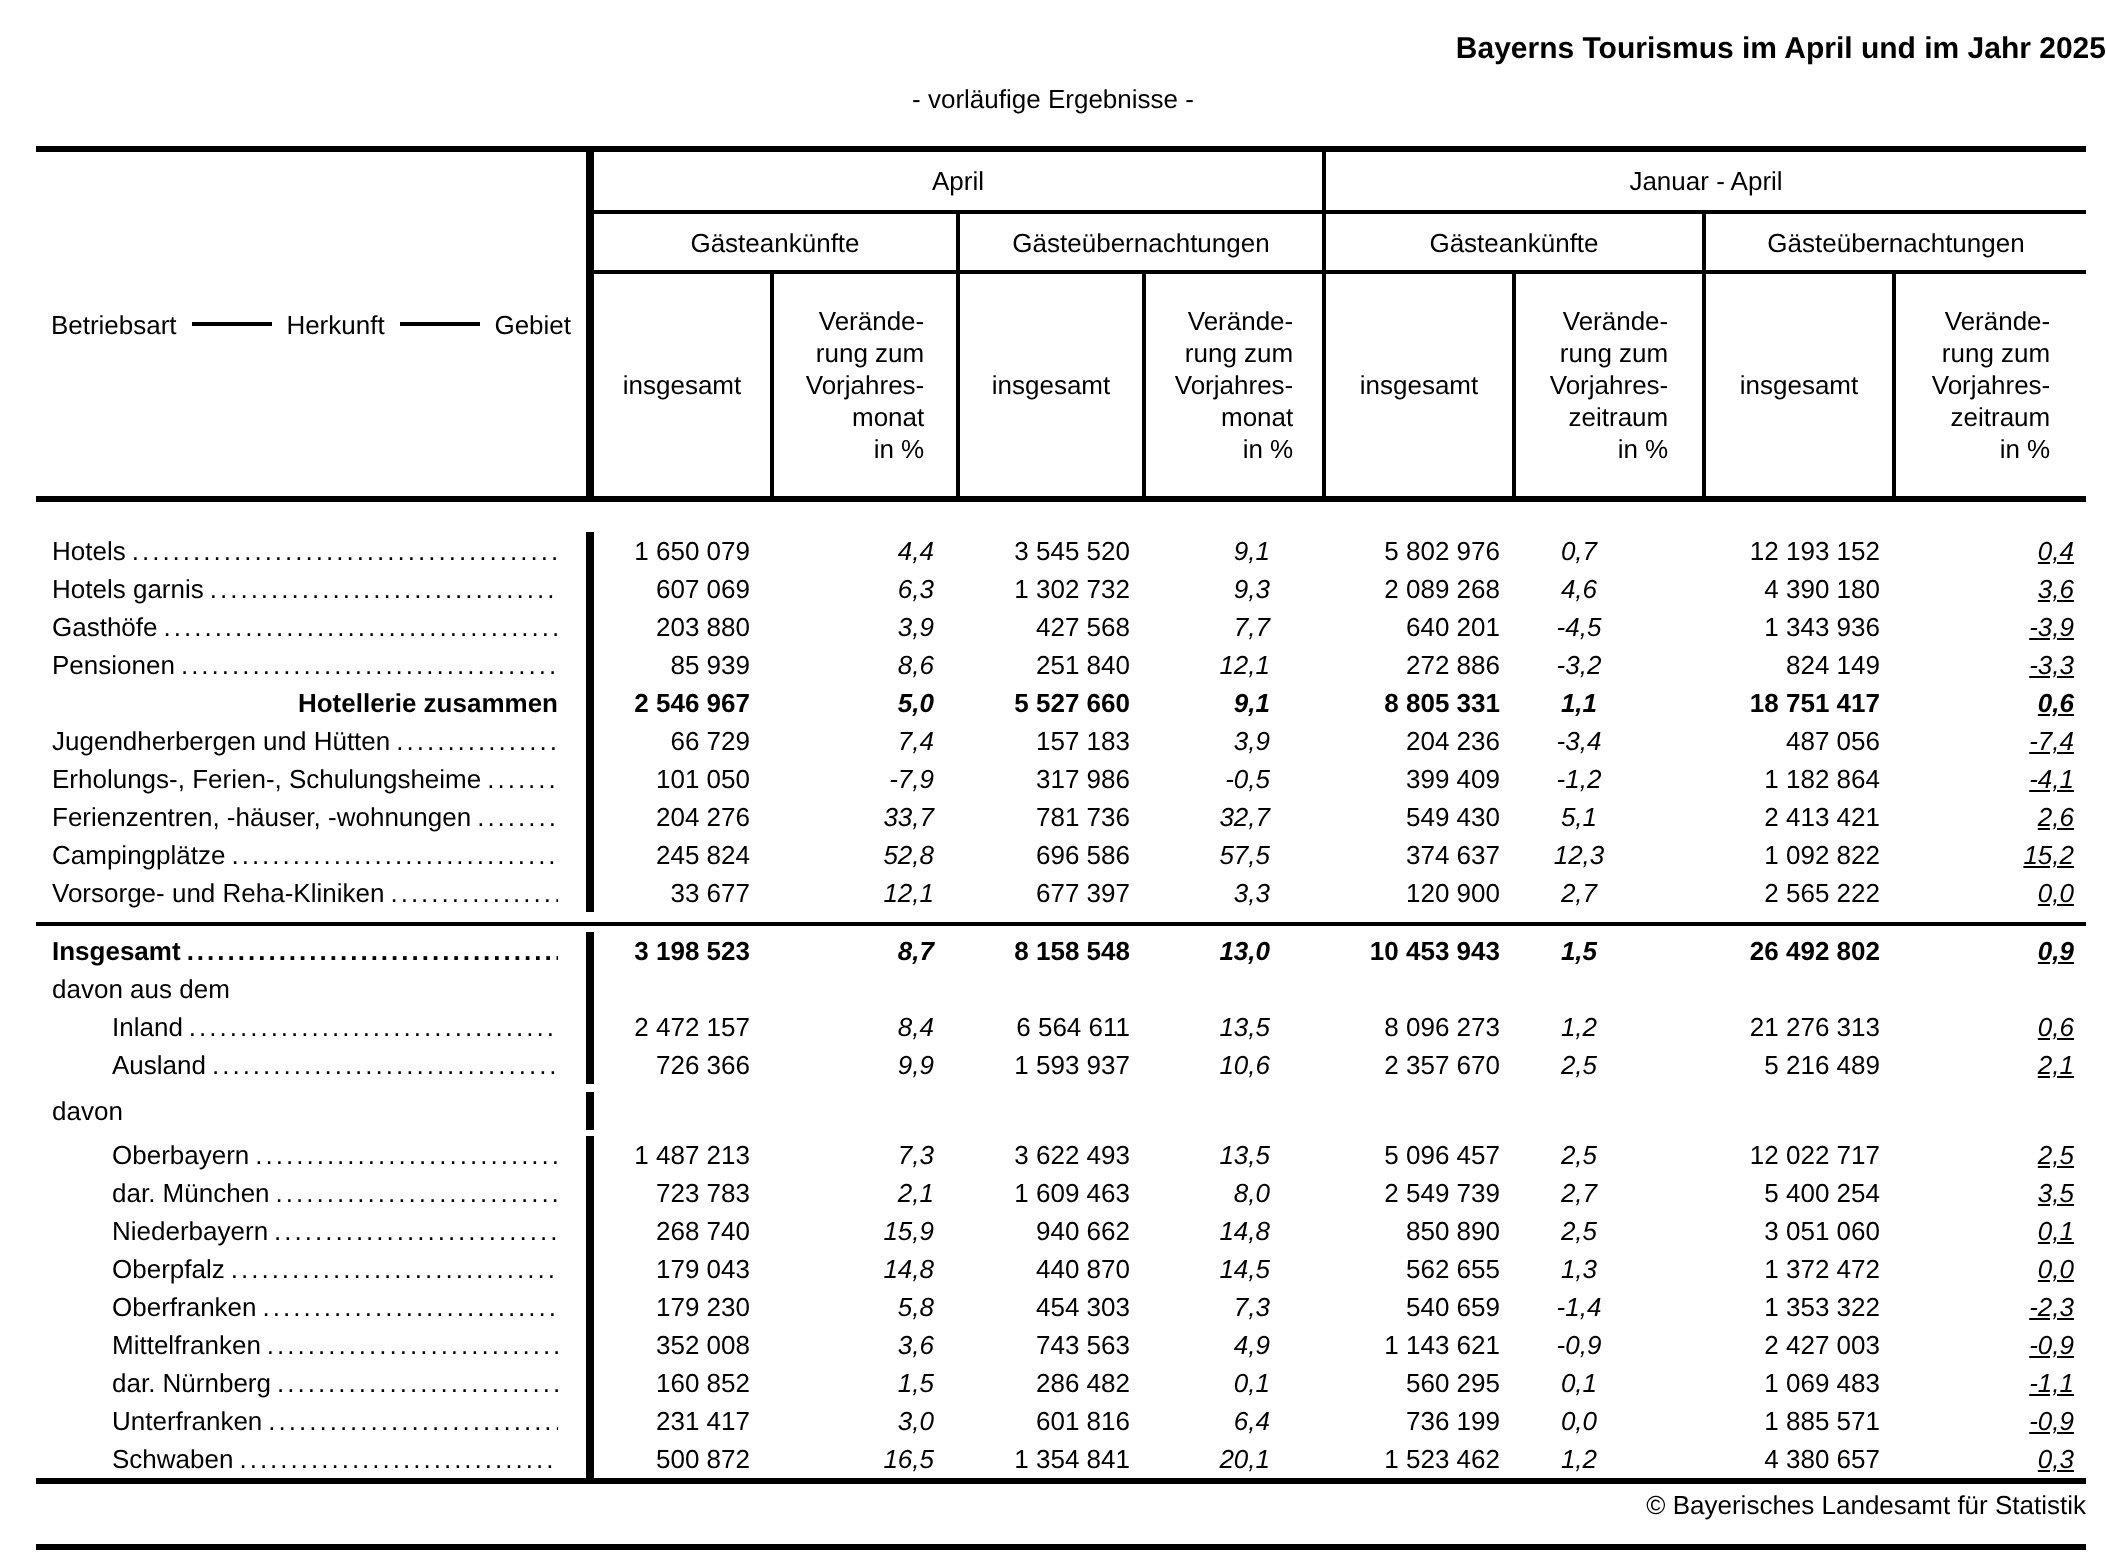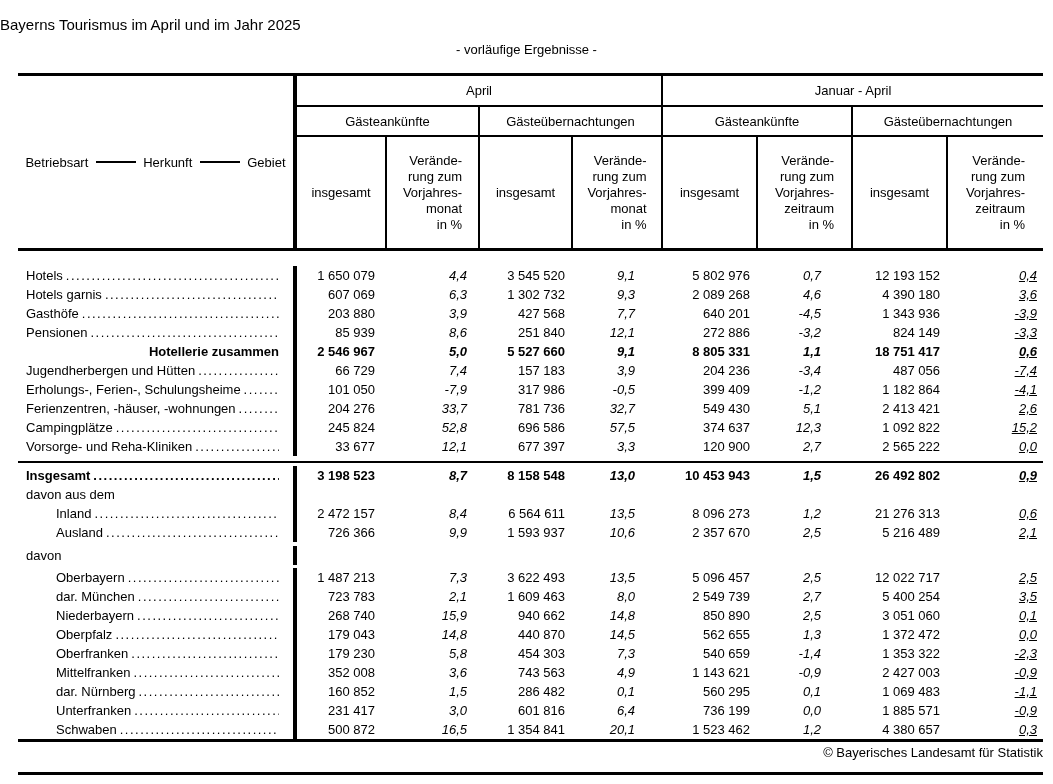--- a/index.html
+++ b/index.html
@@ -4,21 +4,21 @@
 <style>
   * { box-sizing: border-box; margin: 0; padding: 0; }
   html, body { background: #fff; }
   body {
     width: 1053px; height: 784px;
     font-family: "Liberation Sans", sans-serif;
     color: #000; position: relative; overflow: hidden;
   }
   .title {
     position: absolute; top: 16px; left: 0; width: 100%;
-    text-align: left; font-size: 15px; font-weight: normal;
+    text-align: right; font-size: 15px; font-weight: bold;
   }
   .subtitle {
     position: absolute; top: 42px; left: 0; width: 100%;
     text-align: center; font-size: 13px;
   }
   .table { position: absolute; left: 18px; top: 73px; width: 1025px; }
   .grid {
     display: grid;
     grid-template-columns: 279px 90px 93px 93px 90px 95px 95px 95px 95px;
   }
@@ -59,21 +59,21 @@
   .lbl { white-space: nowrap; }
   .leader { flex: 1 1 auto; overflow: hidden; white-space: nowrap; }
   .leader::after {
     content: "......................................................................................";
     letter-spacing: 1.5px; margin-left: 3px;
   }
   .val { text-align: right; }
   .chg { font-style: italic; }
   .c1 { padding-right: 12px; } .c2 { padding-right: 13px; }
   .c3 { padding-right: 8px; text-align: right; }  .c4 { padding-right: 28px; }
-  .c5 { padding-right: 8px; }  .c6 { padding-right: 32px; }
+  .c5 { padding-right: 8px; }  .c6 { padding-right: 32px; text-align: center; }
   .c7 { padding-right: 8px; }  .c8 { padding-right: 6px; text-decoration: underline; }
   .row-bold { font-weight: bold; }
   .hrule { height: 2px; background: #000; margin-top: 5px; }
   
   .copyright {
     position: absolute; top: 745px; left: 18px; width: 1025px;
     text-align: right; font-size: 13px;
   }
   .bottom-rule {
     position: absolute; top: 772px; left: 18px; width: 1025px;

